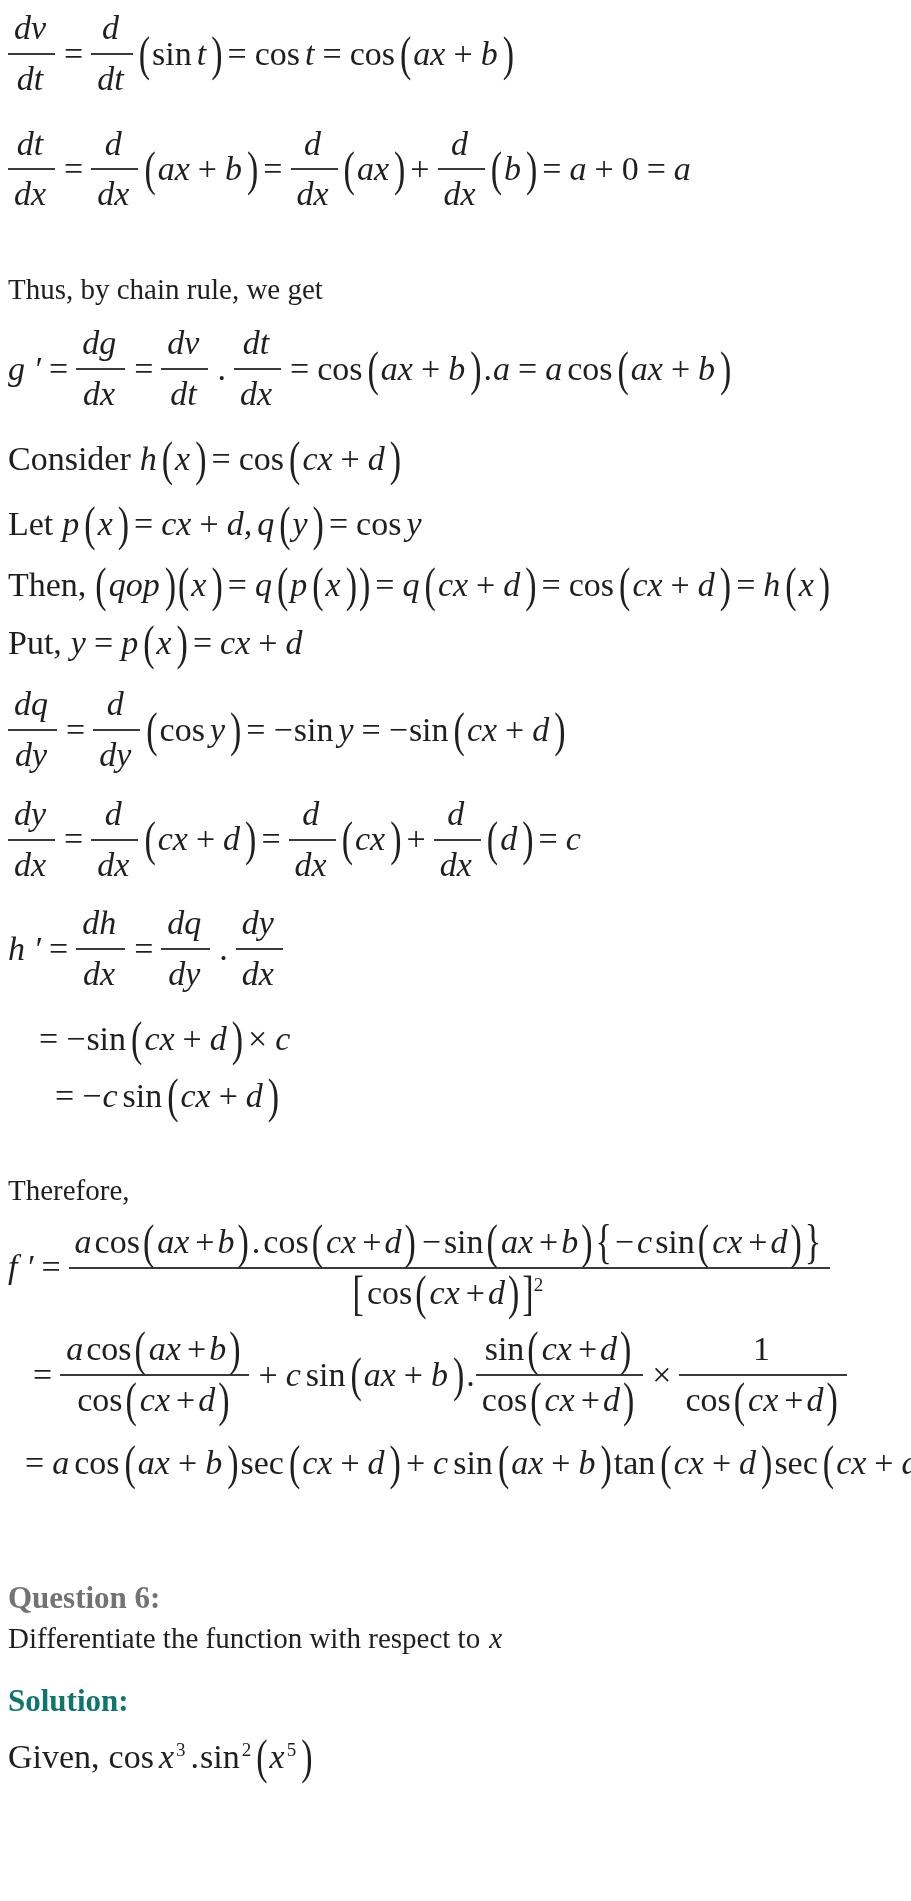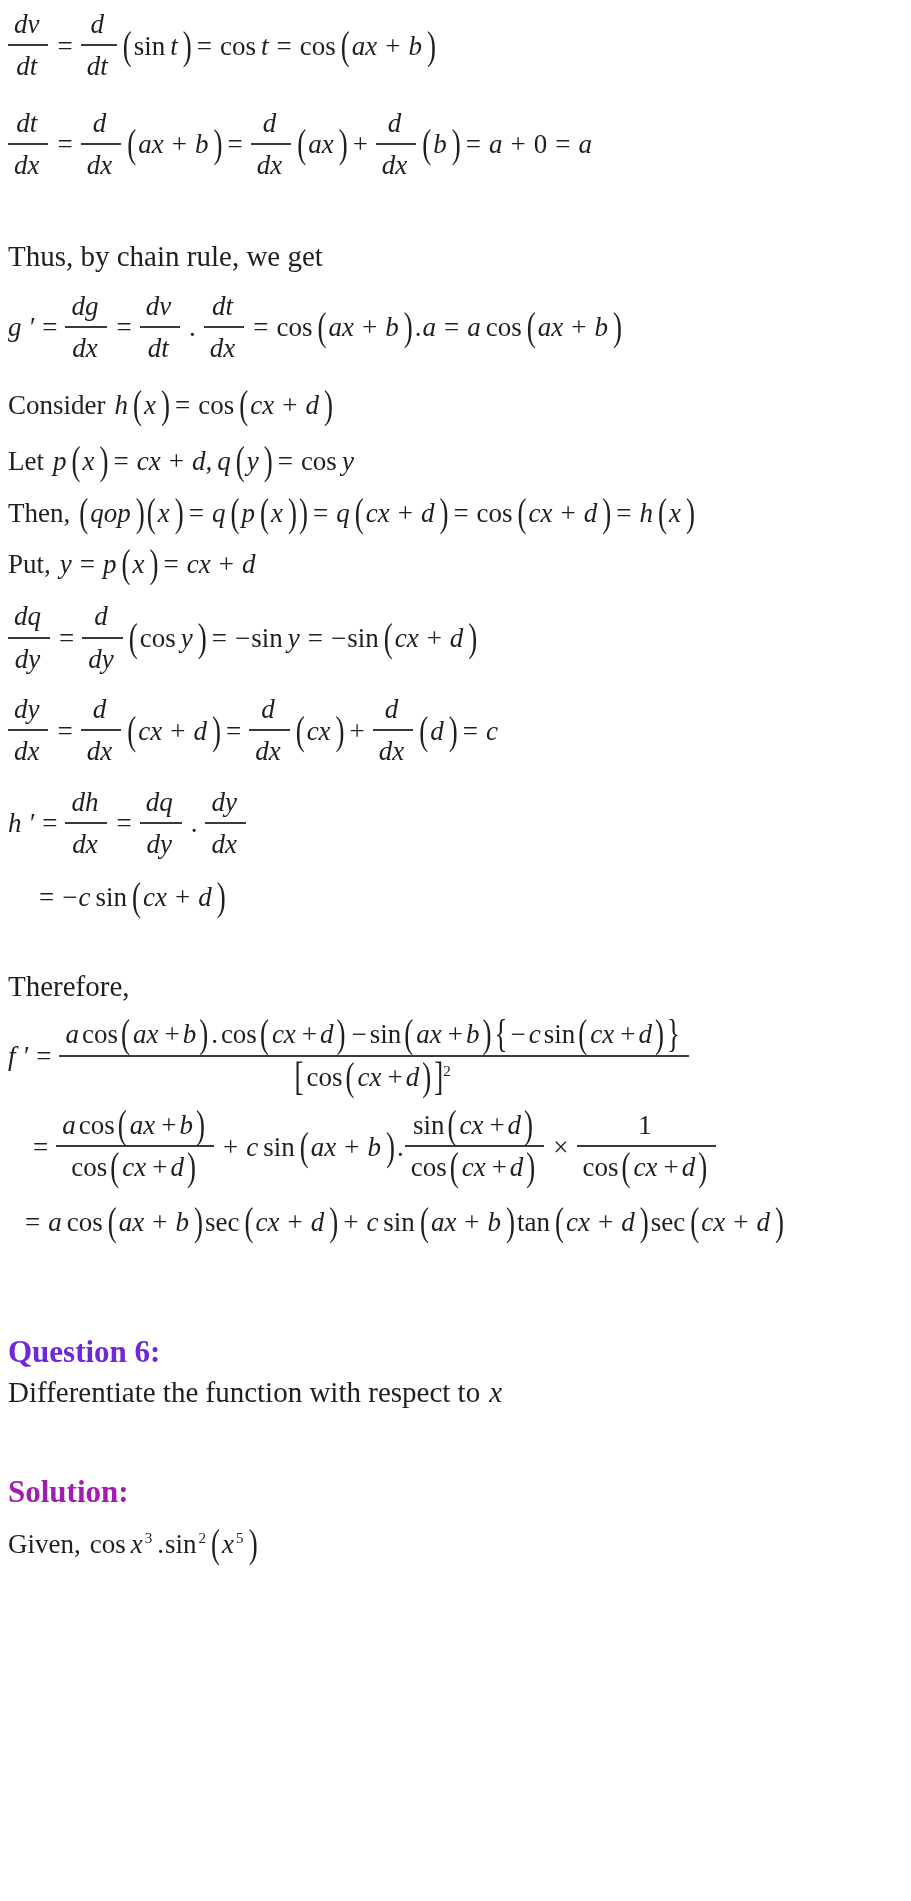--- a/index.html
+++ b/index.html
@@ -5,21 +5,21 @@
   html,body{margin:0;padding:0;}
   body{
     width:911px;height:1901px;box-sizing:border-box;
     background:#ffffff;color:#1f1f1f;
     font-family:"Liberation Serif", serif;
     overflow:hidden;
   }
   .doc{padding:10px 8px 0 8px;}
   .line{white-space:nowrap;}
   .text-line{font-size:29px;line-height:1.25;}
-  .math-line{font-size:27px;line-height:1.2;}
+  .math-line{font-size:34px;line-height:1.2;}
   .heading{font-size:31px;font-weight:bold;line-height:1.2;}
   .tok{display:inline-block;margin-right:5px;}
   .mi{font-style:italic;}
   .mo{}
   .op{margin-right:8px;margin-left:3px;}
   .tight{margin-right:1px;}
   .word{margin-right:9px;}
   .paren{margin-right:2px;transform:scaleY(1.45);transform-origin:center;font-weight:400;}
   .sup{font-size:56%;vertical-align:super;margin-left:-3px;margin-right:5px;}
   .frac{display:inline-block;vertical-align:middle;text-align:center;margin-right:6px;transform:translateY(-3px);}
@@ -35,22 +35,23 @@
     <div class="line math-line" style="margin-top: 22px;"><span class="frac"><span class="num"><span class="tok mi">dt</span></span><span class="den"><span class="tok mi">dx</span></span></span><span class="tok mo op">=</span><span class="frac"><span class="num"><span class="tok mi">d</span></span><span class="den"><span class="tok mi">dx</span></span></span><span class="tok paren">(</span><span class="tok mi">ax</span><span class="tok mo op">+</span><span class="tok mi">b</span><span class="tok paren">)</span><span class="tok mo op">=</span><span class="frac"><span class="num"><span class="tok mi">d</span></span><span class="den"><span class="tok mi">dx</span></span></span><span class="tok paren">(</span><span class="tok mi">ax</span><span class="tok paren">)</span><span class="tok mo op">+</span><span class="frac"><span class="num"><span class="tok mi">d</span></span><span class="den"><span class="tok mi">dx</span></span></span><span class="tok paren">(</span><span class="tok mi">b</span><span class="tok paren">)</span><span class="tok mo op">=</span><span class="tok mi">a</span><span class="tok mo op">+</span><span class="tok mo">0</span><span class="tok mo op">=</span><span class="tok mi">a</span></div>
     <div class="line text-line" style="margin-top: 52px;"><span class="tok word">Thus, by chain rule, we get</span></div>
     <div class="line math-line" style="margin-top: 18px;"><span class="tok mi">g ′</span><span class="tok mo op">=</span><span class="frac"><span class="num"><span class="tok mi">dg</span></span><span class="den"><span class="tok mi">dx</span></span></span><span class="tok mo op">=</span><span class="frac"><span class="num"><span class="tok mi">dv</span></span><span class="den"><span class="tok mi">dt</span></span></span><span class="tok mo op">.</span><span class="frac"><span class="num"><span class="tok mi">dt</span></span><span class="den"><span class="tok mi">dx</span></span></span><span class="tok mo op">=</span><span class="tok mo">cos</span><span class="tok paren">(</span><span class="tok mi">ax</span><span class="tok mo op">+</span><span class="tok mi">b</span><span class="tok paren">)</span><span class="tok mo tight">.</span><span class="tok mi">a</span><span class="tok mo op">=</span><span class="tok mi">a</span><span class="tok mo">cos</span><span class="tok paren">(</span><span class="tok mi">ax</span><span class="tok mo op">+</span><span class="tok mi">b</span><span class="tok paren">)</span></div>
     <div class="line math-line" style="margin-top: 20px;"><span class="tok word">Consider</span><span class="tok mi">h</span><span class="tok paren">(</span><span class="tok mi">x</span><span class="tok paren">)</span><span class="tok mo op">=</span><span class="tok mo">cos</span><span class="tok paren">(</span><span class="tok mi">cx</span><span class="tok mo op">+</span><span class="tok mi">d</span><span class="tok paren">)</span></div>
     <div class="line math-line" style="margin-top: 24px;"><span class="tok word">Let</span><span class="tok mi">p</span><span class="tok paren">(</span><span class="tok mi">x</span><span class="tok paren">)</span><span class="tok mo op">=</span><span class="tok mi">cx</span><span class="tok mo op">+</span><span class="tok mi">d,</span><span class="tok mi">q</span><span class="tok paren">(</span><span class="tok mi">y</span><span class="tok paren">)</span><span class="tok mo op">=</span><span class="tok mo">cos</span><span class="tok mi">y</span></div>
     <div class="line math-line" style="margin-top: 20px;"><span class="tok word">Then,</span><span class="tok paren">(</span><span class="tok mi">qop</span><span class="tok paren">)</span><span class="tok paren">(</span><span class="tok mi">x</span><span class="tok paren">)</span><span class="tok mo op">=</span><span class="tok mi">q</span><span class="tok paren">(</span><span class="tok mi">p</span><span class="tok paren">(</span><span class="tok mi">x</span><span class="tok paren">)</span><span class="tok paren">)</span><span class="tok mo op">=</span><span class="tok mi">q</span><span class="tok paren">(</span><span class="tok mi">cx</span><span class="tok mo op">+</span><span class="tok mi">d</span><span class="tok paren">)</span><span class="tok mo op">=</span><span class="tok mo">cos</span><span class="tok paren">(</span><span class="tok mi">cx</span><span class="tok mo op">+</span><span class="tok mi">d</span><span class="tok paren">)</span><span class="tok mo op">=</span><span class="tok mi">h</span><span class="tok paren">(</span><span class="tok mi">x</span><span class="tok paren">)</span></div>
     <div class="line math-line" style="margin-top: 18px;"><span class="tok word">Put,</span><span class="tok mi">y</span><span class="tok mo op">=</span><span class="tok mi">p</span><span class="tok paren">(</span><span class="tok mi">x</span><span class="tok paren">)</span><span class="tok mo op">=</span><span class="tok mi">cx</span><span class="tok mo op">+</span><span class="tok mi">d</span></div>
     <div class="line math-line" style="margin-top: 22px;"><span class="frac"><span class="num"><span class="tok mi">dq</span></span><span class="den"><span class="tok mi">dy</span></span></span><span class="tok mo op">=</span><span class="frac"><span class="num"><span class="tok mi">d</span></span><span class="den"><span class="tok mi">dy</span></span></span><span class="tok paren">(</span><span class="tok mo">cos</span><span class="tok mi">y</span><span class="tok paren">)</span><span class="tok mo op">=</span><span class="tok mo tight">−</span><span class="tok mo">sin</span><span class="tok mi">y</span><span class="tok mo op">=</span><span class="tok mo tight">−</span><span class="tok mo">sin</span><span class="tok paren">(</span><span class="tok mi">cx</span><span class="tok mo op">+</span><span class="tok mi">d</span><span class="tok paren">)</span></div>
     <div class="line math-line" style="margin-top: 16px;"><span class="frac"><span class="num"><span class="tok mi">dy</span></span><span class="den"><span class="tok mi">dx</span></span></span><span class="tok mo op">=</span><span class="frac"><span class="num"><span class="tok mi">d</span></span><span class="den"><span class="tok mi">dx</span></span></span><span class="tok paren">(</span><span class="tok mi">cx</span><span class="tok mo op">+</span><span class="tok mi">d</span><span class="tok paren">)</span><span class="tok mo op">=</span><span class="frac"><span class="num"><span class="tok mi">d</span></span><span class="den"><span class="tok mi">dx</span></span></span><span class="tok paren">(</span><span class="tok mi">cx</span><span class="tok paren">)</span><span class="tok mo op">+</span><span class="frac"><span class="num"><span class="tok mi">d</span></span><span class="den"><span class="tok mi">dx</span></span></span><span class="tok paren">(</span><span class="tok mi">d</span><span class="tok paren">)</span><span class="tok mo op">=</span><span class="tok mi">c</span></div>
     <div class="line math-line" style="margin-top: 16px;"><span class="tok mi">h ′</span><span class="tok mo op">=</span><span class="frac"><span class="num"><span class="tok mi">dh</span></span><span class="den"><span class="tok mi">dx</span></span></span><span class="tok mo op">=</span><span class="frac"><span class="num"><span class="tok mi">dq</span></span><span class="den"><span class="tok mi">dy</span></span></span><span class="tok mo op">.</span><span class="frac"><span class="num"><span class="tok mi">dy</span></span><span class="den"><span class="tok mi">dx</span></span></span></div>
-    <div class="line math-line" style="margin-top: 16px; margin-left: 28px;"><span class="tok mo op">=</span><span class="tok mo tight">−</span><span class="tok mi">c</span><span class="tok mo">sin</span><span class="tok paren">(</span><span class="tok mi">cx</span><span class="tok mo op">+</span><span class="tok mi">d</span><span class="tok paren">)</span></div>
+    <div class="line math-line" style="margin-top: 20px; margin-left: 28px;"><span class="tok mo op">=</span><span class="tok mo tight">−</span><span class="tok mo">sin</span><span class="tok paren">(</span><span class="tok mi">cx</span><span class="tok mo op">+</span><span class="tok mi">d</span><span class="tok paren">)</span><span class="tok mo op">×</span><span class="tok mi">c</span></div>
+    <div class="line math-line" style="margin-top: 16px; margin-left: 44px;"><span class="tok mo op">=</span><span class="tok mo tight">−</span><span class="tok mi">c</span><span class="tok mo">sin</span><span class="tok paren">(</span><span class="tok mi">cx</span><span class="tok mo op">+</span><span class="tok mi">d</span><span class="tok paren">)</span></div>
     <div class="line text-line" style="margin-top: 55px;"><span class="tok word">Therefore,</span></div>
     <div class="line math-line" style="margin-top: 16px;"><span class="tok mi">f ′</span><span class="tok mo op">=</span><span class="frac"><span class="num"><span class="tok mi">a</span><span class="tok mo">cos</span><span class="tok paren">(</span><span class="tok mi">ax</span><span class="tok mo op">+</span><span class="tok mi">b</span><span class="tok paren">)</span><span class="tok mo tight">.</span><span class="tok mo">cos</span><span class="tok paren">(</span><span class="tok mi">cx</span><span class="tok mo op">+</span><span class="tok mi">d</span><span class="tok paren">)</span><span class="tok mo op">−</span><span class="tok mo">sin</span><span class="tok paren">(</span><span class="tok mi">ax</span><span class="tok mo op">+</span><span class="tok mi">b</span><span class="tok paren">)</span><span class="tok paren">{</span><span class="tok mo tight">−</span><span class="tok mi">c</span><span class="tok mo">sin</span><span class="tok paren">(</span><span class="tok mi">cx</span><span class="tok mo op">+</span><span class="tok mi">d</span><span class="tok paren">)</span><span class="tok paren">}</span></span><span class="den"><span class="tok paren">[</span><span class="tok mo">cos</span><span class="tok paren">(</span><span class="tok mi">cx</span><span class="tok mo op">+</span><span class="tok mi">d</span><span class="tok paren">)</span><span class="tok paren">]</span><span class="tok sup">2</span></span></span></div>
     <div class="line math-line" style="margin-top: 14px; margin-left: 22px;"><span class="tok mo op">=</span><span class="frac"><span class="num"><span class="tok mi">a</span><span class="tok mo">cos</span><span class="tok paren">(</span><span class="tok mi">ax</span><span class="tok mo op">+</span><span class="tok mi">b</span><span class="tok paren">)</span></span><span class="den"><span class="tok mo">cos</span><span class="tok paren">(</span><span class="tok mi">cx</span><span class="tok mo op">+</span><span class="tok mi">d</span><span class="tok paren">)</span></span></span><span class="tok mo op">+</span><span class="tok mi">c</span><span class="tok mo">sin</span><span class="tok paren">(</span><span class="tok mi">ax</span><span class="tok mo op">+</span><span class="tok mi">b</span><span class="tok paren">)</span><span class="tok mo tight">.</span><span class="frac"><span class="num"><span class="tok mo">sin</span><span class="tok paren">(</span><span class="tok mi">cx</span><span class="tok mo op">+</span><span class="tok mi">d</span><span class="tok paren">)</span></span><span class="den"><span class="tok mo">cos</span><span class="tok paren">(</span><span class="tok mi">cx</span><span class="tok mo op">+</span><span class="tok mi">d</span><span class="tok paren">)</span></span></span><span class="tok mo op">×</span><span class="frac"><span class="num"><span class="tok mo">1</span></span><span class="den"><span class="tok mo">cos</span><span class="tok paren">(</span><span class="tok mi">cx</span><span class="tok mo op">+</span><span class="tok mi">d</span><span class="tok paren">)</span></span></span></div>
     <div class="line math-line" style="margin-top: 18px; margin-left: 14px;"><span class="tok mo op">=</span><span class="tok mi">a</span><span class="tok mo">cos</span><span class="tok paren">(</span><span class="tok mi">ax</span><span class="tok mo op">+</span><span class="tok mi">b</span><span class="tok paren">)</span><span class="tok mo">sec</span><span class="tok paren">(</span><span class="tok mi">cx</span><span class="tok mo op">+</span><span class="tok mi">d</span><span class="tok paren">)</span><span class="tok mo op">+</span><span class="tok mi">c</span><span class="tok mo">sin</span><span class="tok paren">(</span><span class="tok mi">ax</span><span class="tok mo op">+</span><span class="tok mi">b</span><span class="tok paren">)</span><span class="tok mo">tan</span><span class="tok paren">(</span><span class="tok mi">cx</span><span class="tok mo op">+</span><span class="tok mi">d</span><span class="tok paren">)</span><span class="tok mo">sec</span><span class="tok paren">(</span><span class="tok mi">cx</span><span class="tok mo op">+</span><span class="tok mi">d</span><span class="tok paren">)</span></div>
-    <div class="line heading" style="margin-top: 95px; color: #6d28d9;">Question 6:</div>
+    <div class="line heading" style="margin-top: 95px; color: #737373;">Question 6:</div>
     <div class="line text-line" style="margin-top: 4px;"><span class="tok word">Differentiate the function with respect to</span><span class="tok mi">x</span></div>
-    <div class="line heading" style="margin-top: 62px; color: #a21caf;">Solution:</div>
+    <div class="line heading" style="margin-top: 26px; color: #0f766e;">Solution:</div>
     <div class="line math-line" style="margin-top: 18px;"><span class="tok word">Given,</span><span class="tok mo">cos</span><span class="tok mi">x</span><span class="tok sup">3</span><span class="tok mo tight">.</span><span class="tok mo">sin</span><span class="tok sup">2</span><span class="tok paren">(</span><span class="tok mi">x</span><span class="tok sup">5</span><span class="tok paren">)</span></div>
   </main>
 
 </body></html>

